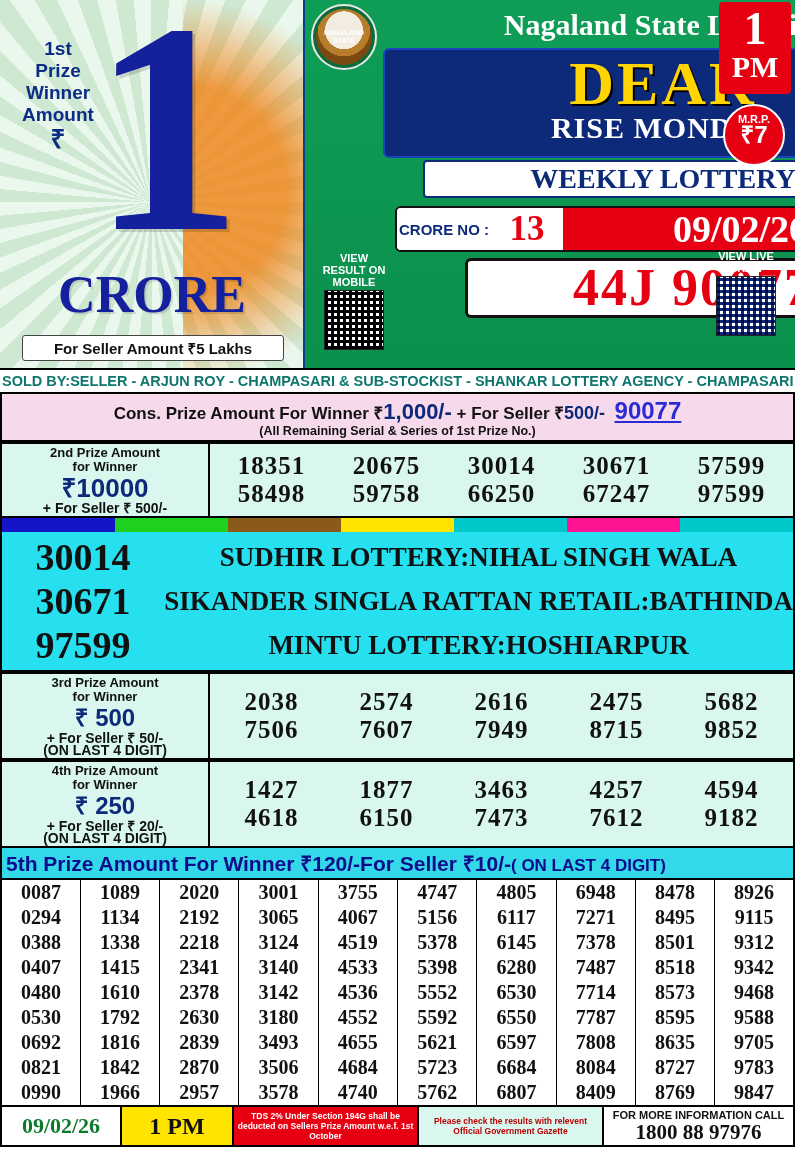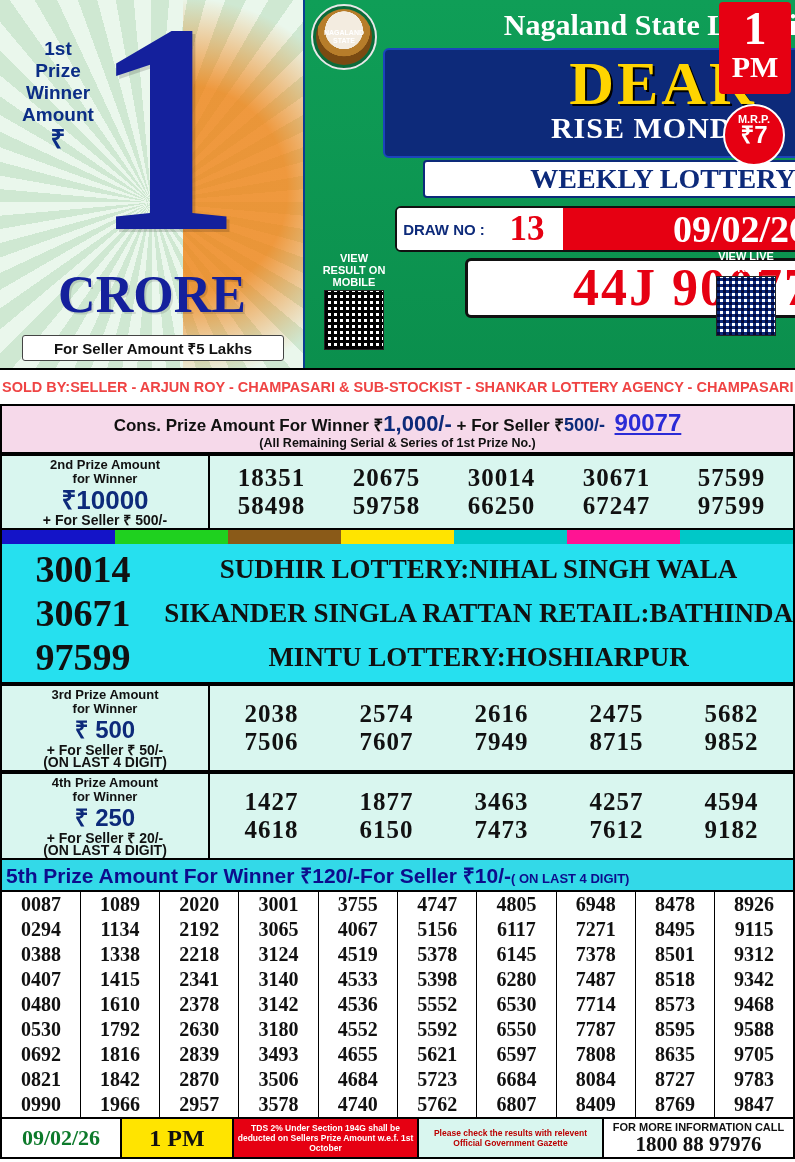--- a/index.html
+++ b/index.html
@@ -151,22 +151,22 @@
     background-blend-mode:multiply;
   }
   .qr.blue{
     background-image:
       repeating-linear-gradient(90deg,#0d2a7a 0 3px,#fff 3px 6px),
       repeating-linear-gradient(0deg,#0d2a7a 0 3px,#fff 3px 6px);
   }
 
   
   .soldby{
-    height:36px; background:#ffffff; border-bottom:2px solid #000;
-    font-weight:bold; font-size:14.5px; color:#ef4444; display:flex;
+    height:24px; background:#ffffff; border-bottom:2px solid #000;
+    font-weight:bold; font-size:14.5px; color:#0f766e; display:flex;
     align-items:center; padding-left:2px; white-space:nowrap;
   }
 
   
   .body{ padding:0; }
   .cons{
     background:#f6d9ea; border:2px solid #000; border-top:none;
     text-align:center; padding:3px 0 2px;
   }
   .cons .l1{ font-weight:bold; font-size:17px; color:#111; }
@@ -206,21 +206,21 @@
     font-size:27px; line-height:44px; color:#111; white-space:nowrap;
   }
 
   
   .fifth-hdr{
     background:#33d9e8; border:2px solid #000; border-top:none;
     font-weight:bold; font-size:21px; color:#0d0d8c; padding:1px 4px;
     white-space:nowrap;
   }
   .fifth-hdr .r{ color:#0d0d8c; }
-  .fifth-hdr .small{ font-size:13px; }
+  .fifth-hdr .small{ font-size:17px; }
   table.fifth{ width:795px; border-collapse:collapse; table-layout:fixed;
     border-left:2px solid #000; border-right:2px solid #000; }
   table.fifth td{
     text-align:center; font-family:"Liberation Serif", serif;
     font-weight:bold; font-size:20px; color:#111; padding:1px 0;
     border-right:1px solid #000;
   }
   table.fifth td:last-child{ border-right:none; }
 
   
@@ -299,21 +299,21 @@
         <span class="n">1</span>
         <span class="t">PM</span>
       </div>
 
       <div class="mrp">
         <span class="l">M.R.P.</span>
         <span class="v"><span>₹</span><span>7</span></span>
       </div>
 
       <div class="draw-row">
-        <div class="draw-no-lbl">DRAW NO :</div>
+        <div class="draw-no-lbl">CRORE NO :</div>
         <div class="draw-no-val">13</div>
         <div class="draw-date">09/02/26</div>
       </div>
 
       <div class="ticket-no">44J 90077</div>
 
       <div class="qr-left">
         <div class="qr-cap">VIEW RESULT ON MOBILE</div>
         <div class="qr"></div>
       </div>

